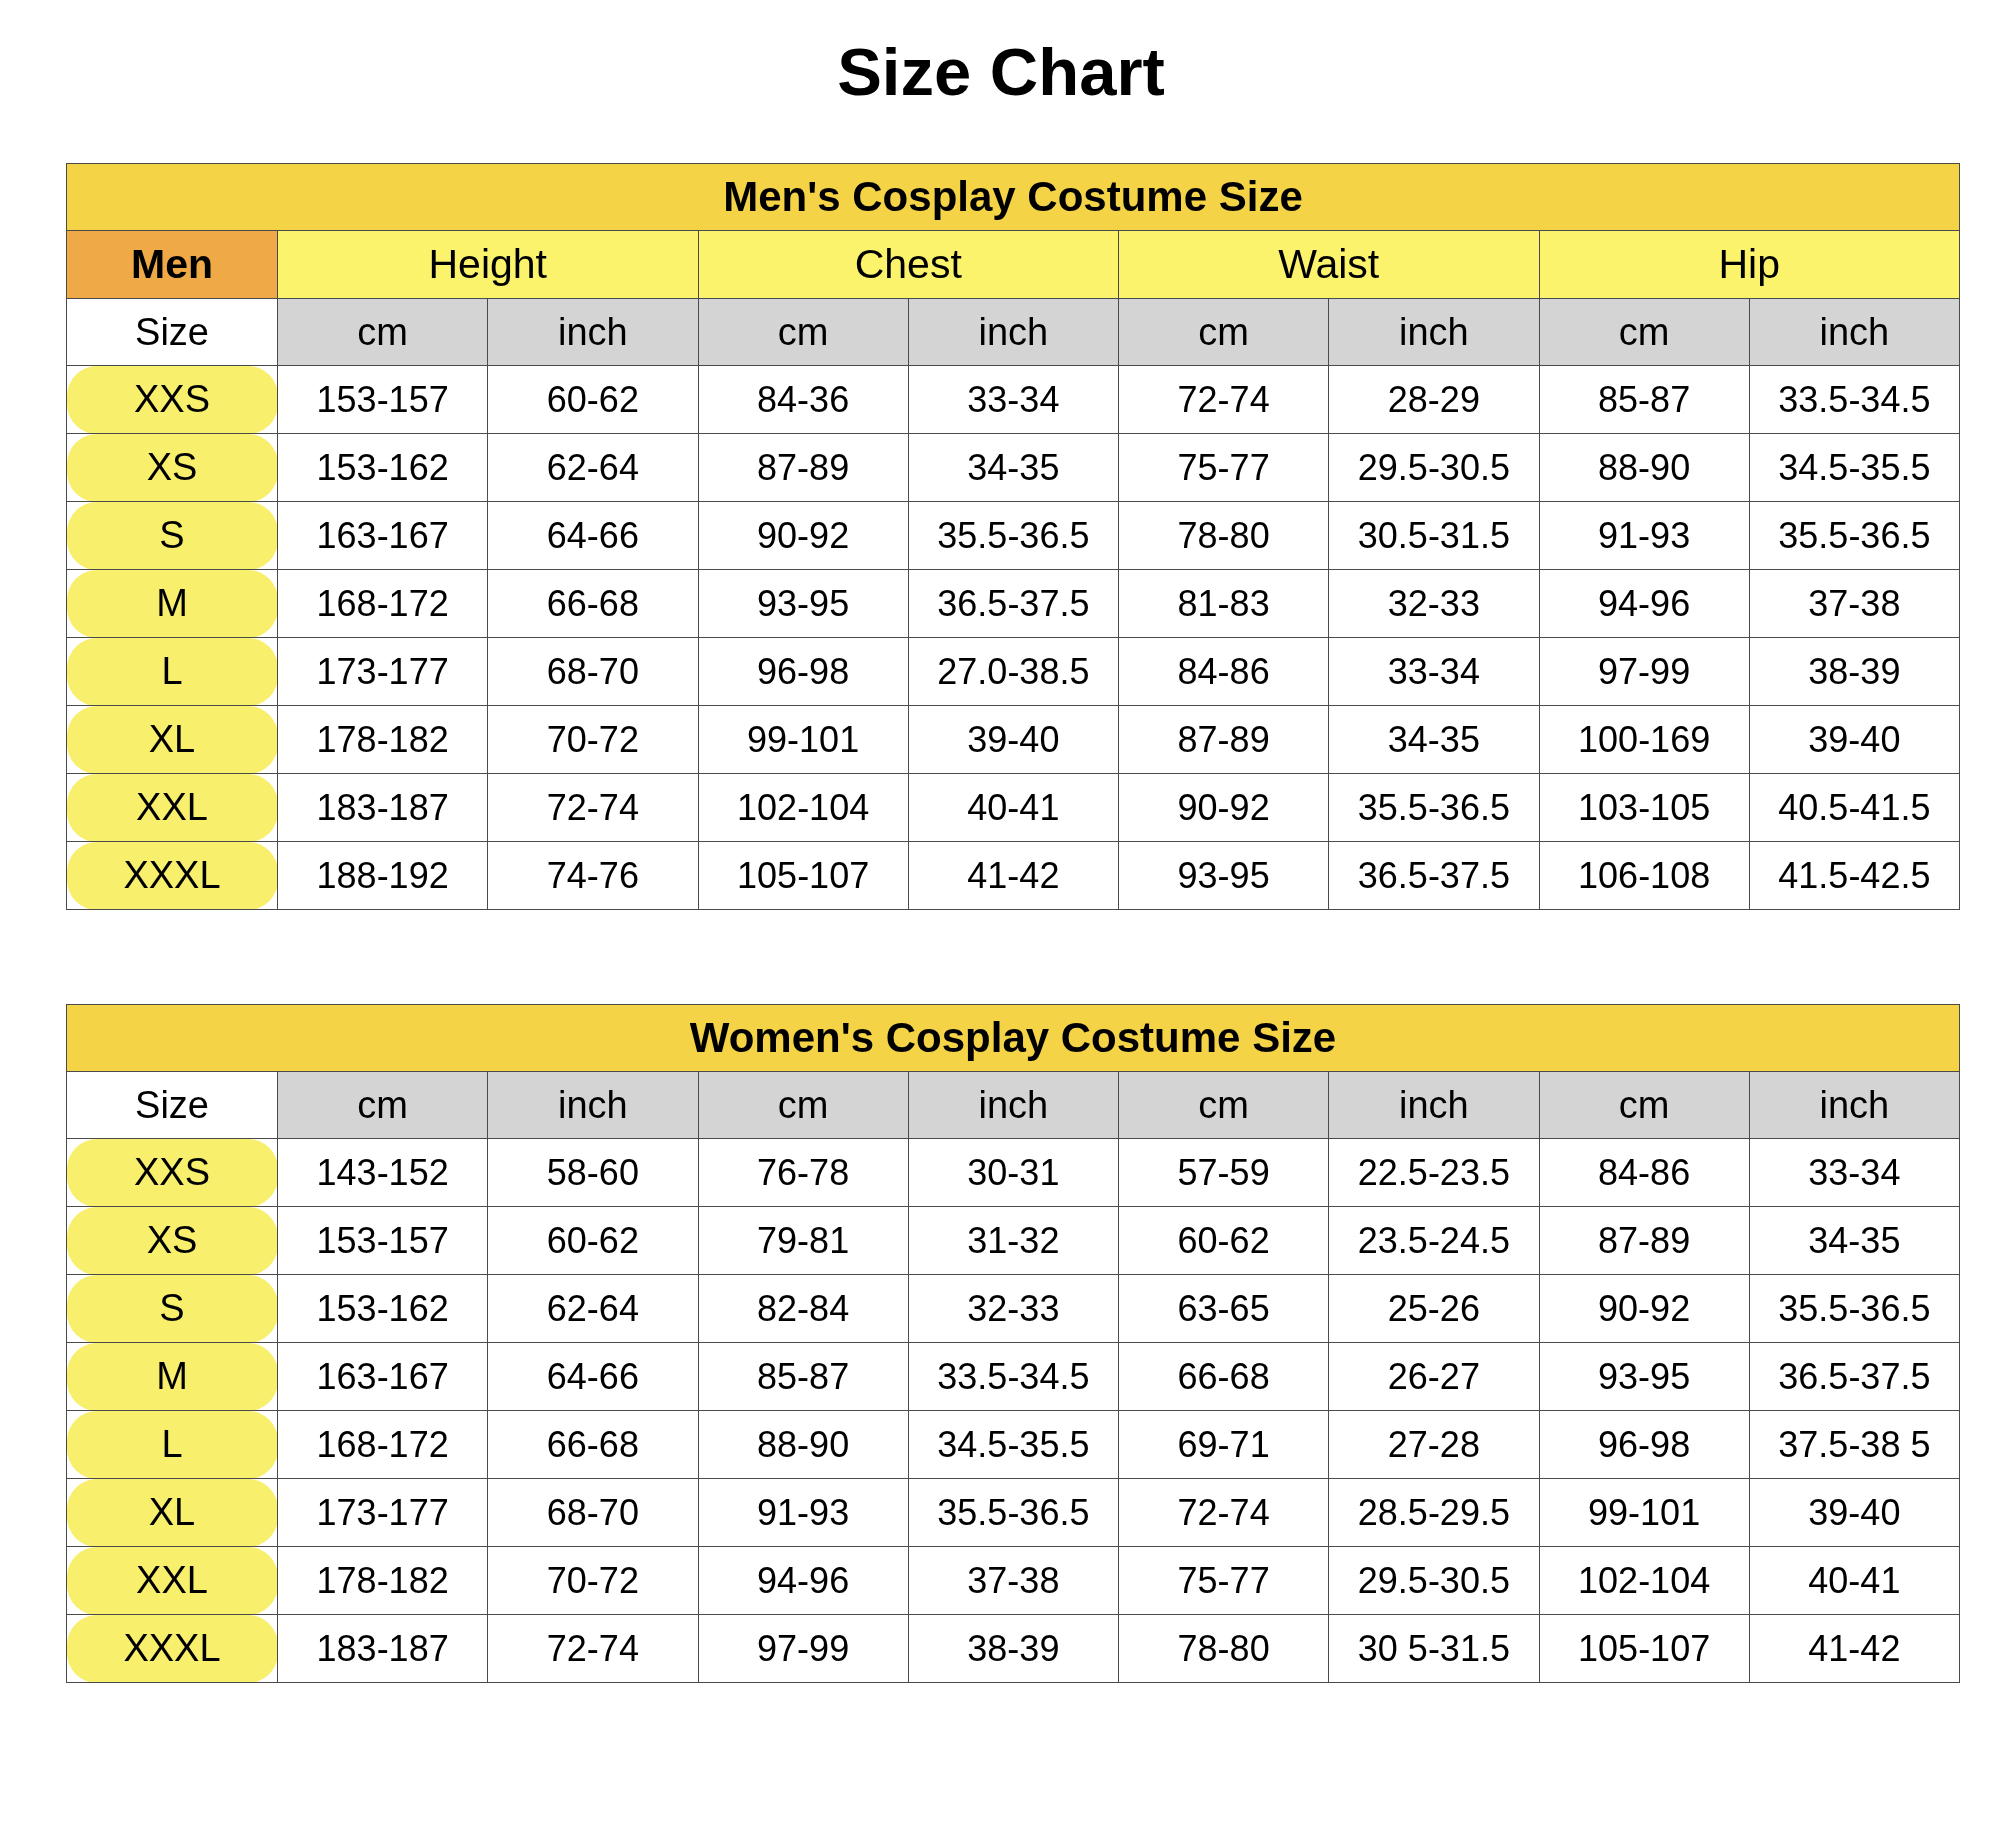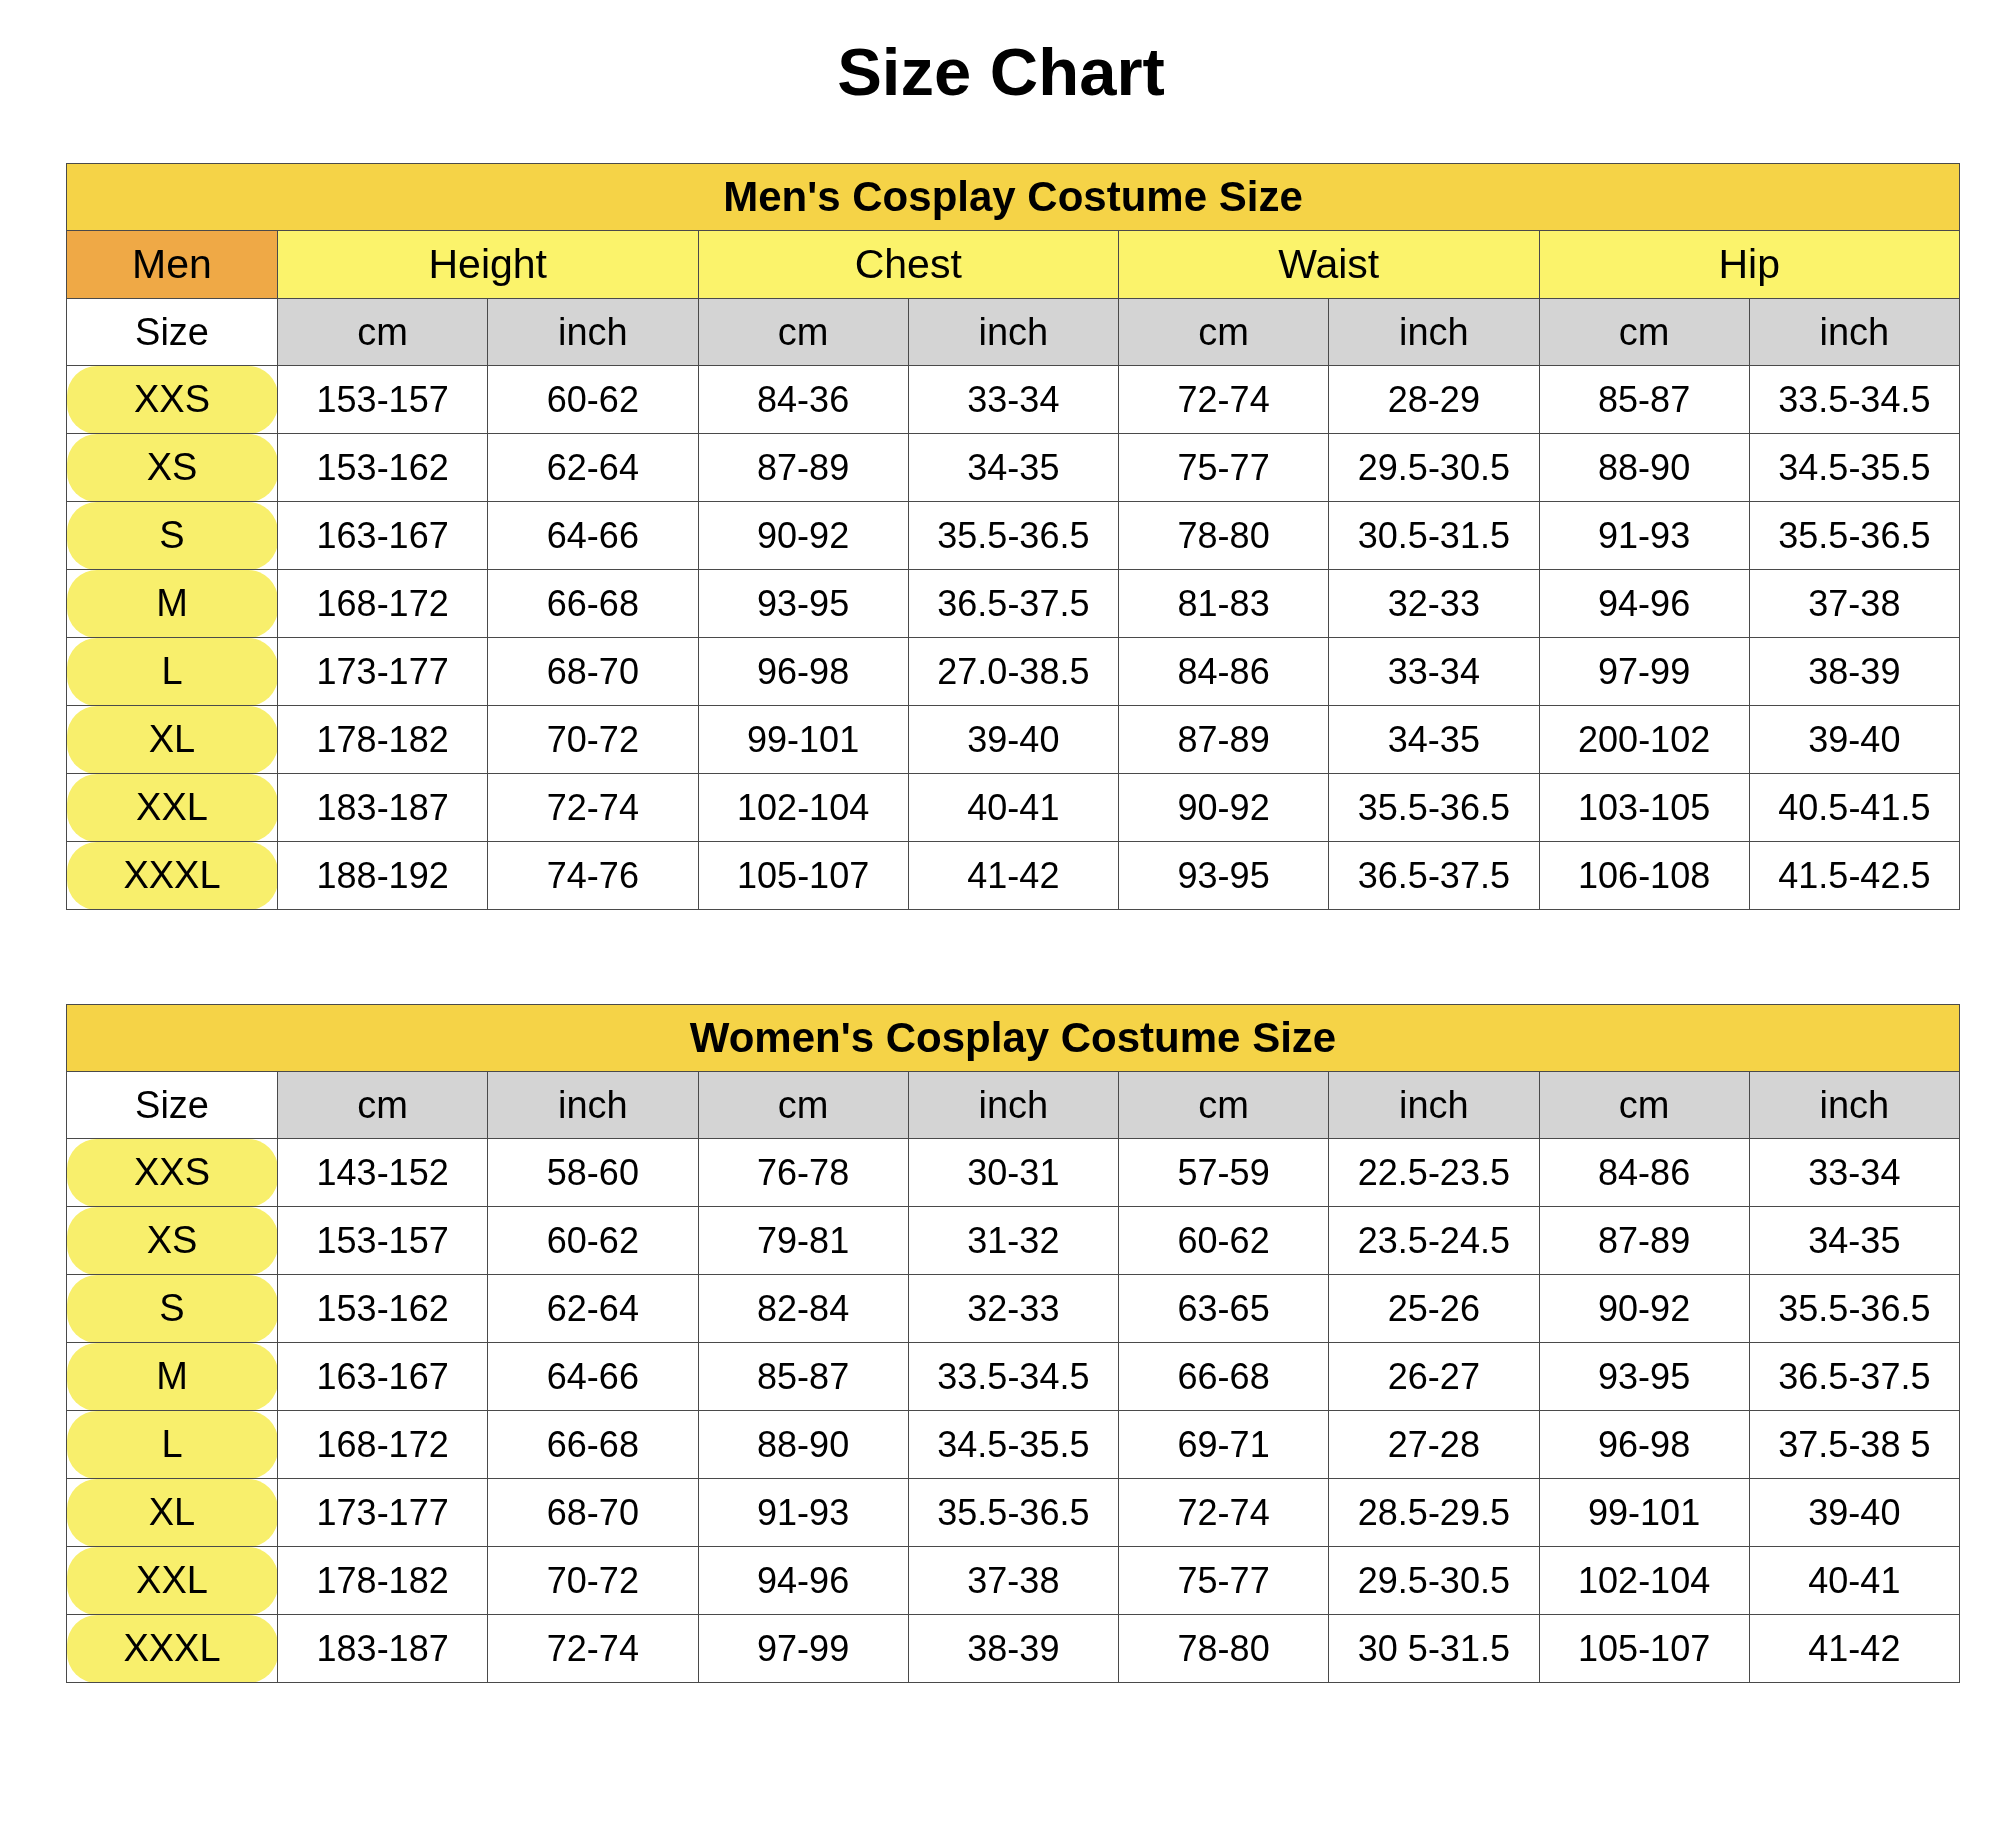--- a/index.html
+++ b/index.html
@@ -54,21 +54,21 @@
     font-weight: bold;
     background: var(--table-title-bg, #f5d347);
   }
   tr.r-group td {
     height: 67px;
     font-size: 41px;
     background: var(--group-header-bg, #fbf36b);
   }
   tr.r-group td.group-label {
     background: var(--group-label-bg, #efa946);
-    font-weight: normal;
+    font-weight: bold;
   }
   tr.r-units td {
     height: 66px;
     font-size: 38px;
     background: var(--unit-row-bg, #d4d4d4);
   }
   tr.r-units td.size-head {
     background: var(--data-cell-bg, #ffffff);
   }
   tbody td.data-cell {
@@ -182,21 +182,21 @@
           <td class="data-cell">38-39</td>
         </tr>
         <tr>
           <td class="size-cell">XL</td>
           <td class="data-cell">178-182</td>
           <td class="data-cell">70-72</td>
           <td class="data-cell">99-101</td>
           <td class="data-cell">39-40</td>
           <td class="data-cell">87-89</td>
           <td class="data-cell">34-35</td>
-          <td class="data-cell">200-102</td>
+          <td class="data-cell">100-169</td>
           <td class="data-cell">39-40</td>
         </tr>
         <tr>
           <td class="size-cell">XXL</td>
           <td class="data-cell">183-187</td>
           <td class="data-cell">72-74</td>
           <td class="data-cell">102-104</td>
           <td class="data-cell">40-41</td>
           <td class="data-cell">90-92</td>
           <td class="data-cell">35.5-36.5</td>

